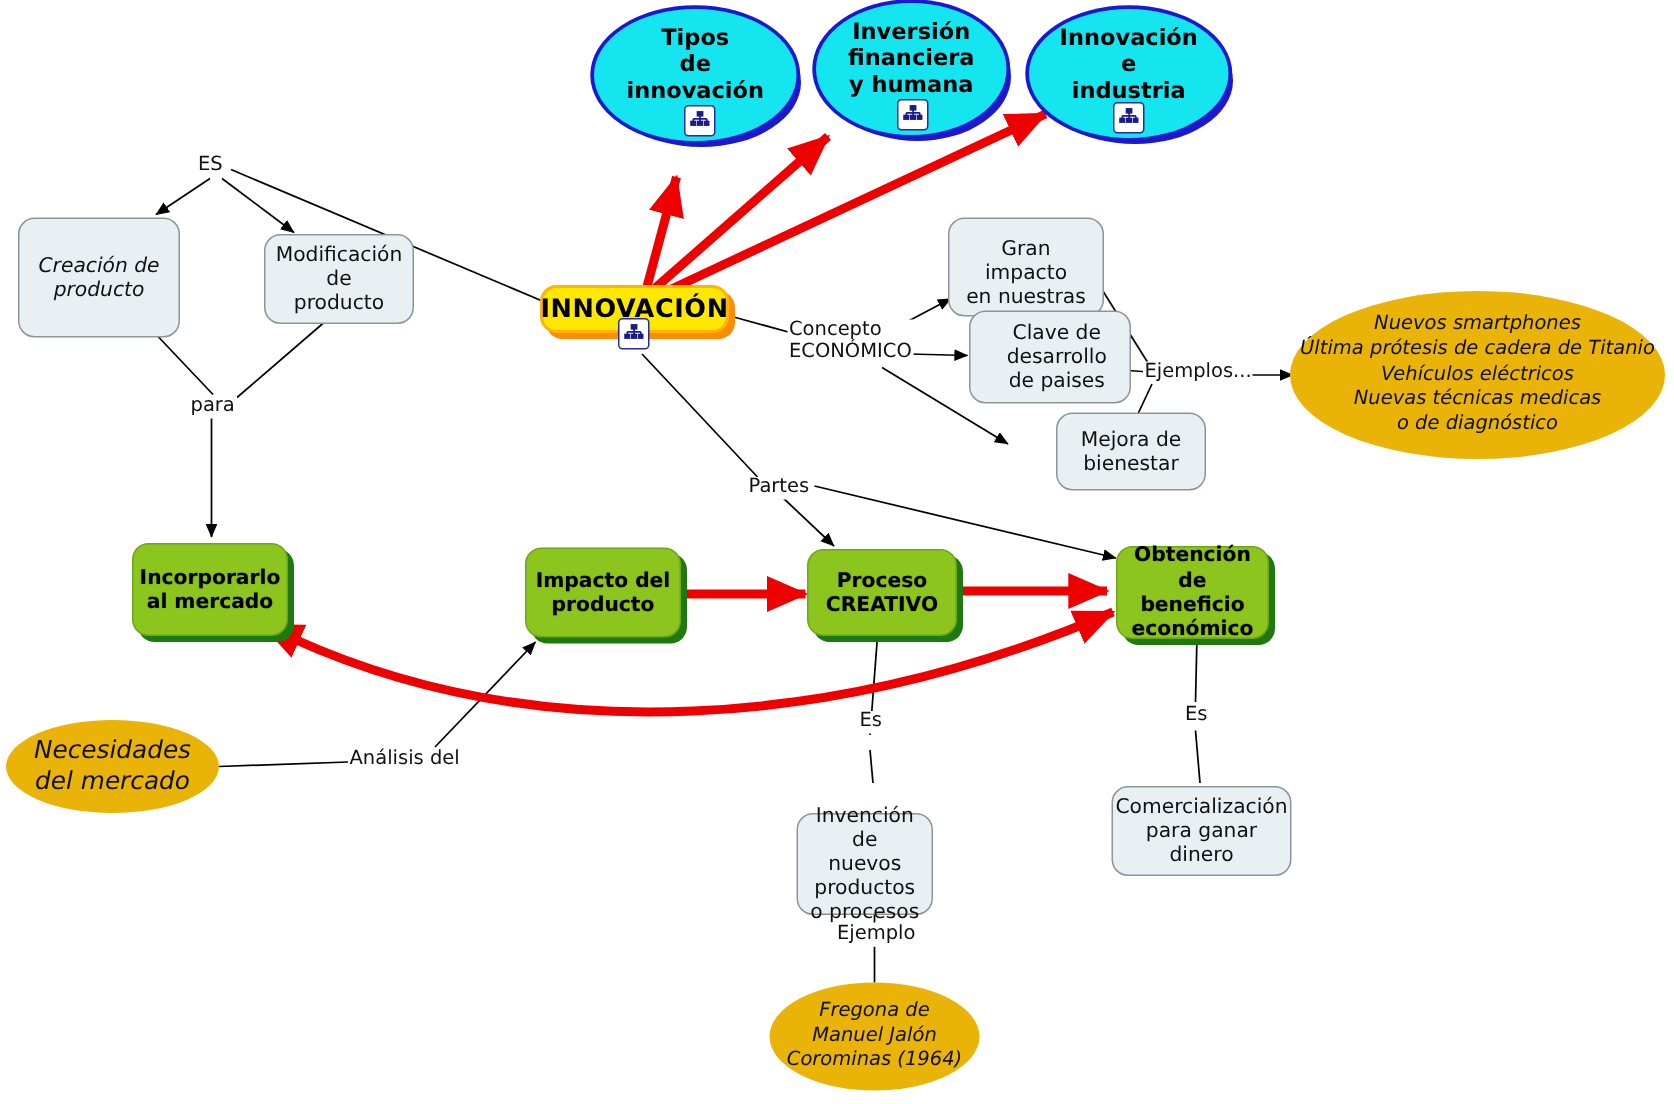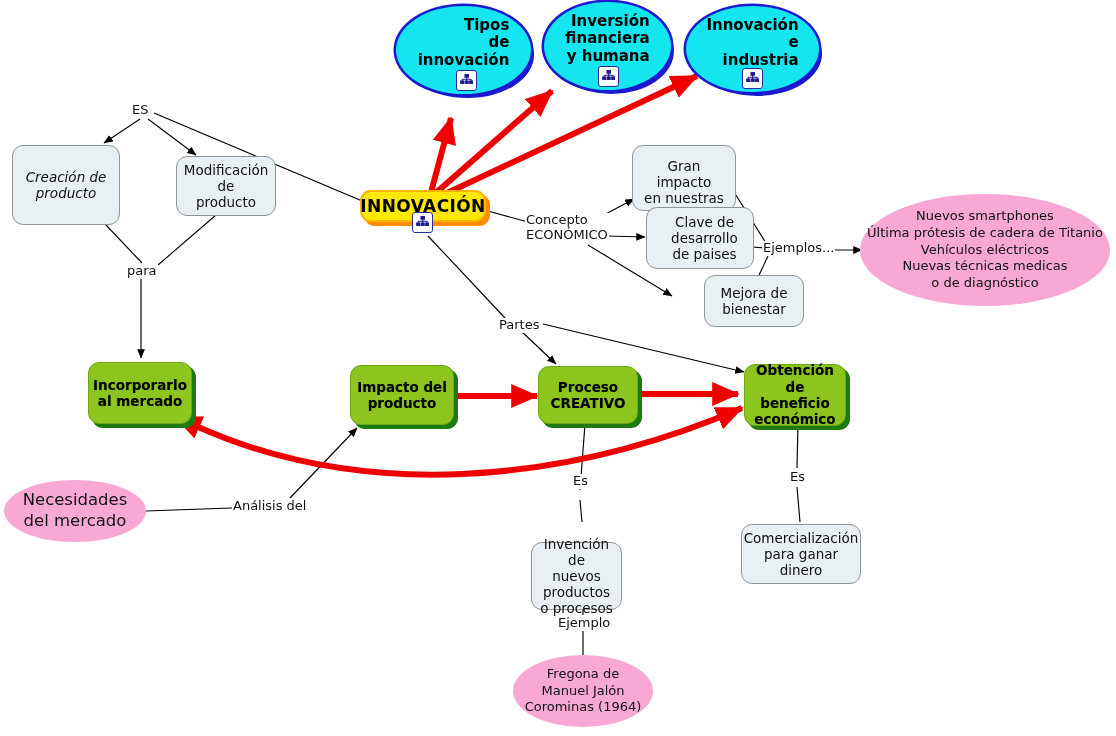--- a/index.html
+++ b/index.html
@@ -22,25 +22,25 @@
          text-shadow:0 0 1px rgba(0,0,0,.25);}
 
   
   .yellow{background:#ffe800;border:2px solid #ffb400;border-radius:11px;
           color:#000;font-weight:bold;font-size:17px;letter-spacing:.4px;
           box-shadow:4px 4px 0 #ff8c00;}
 
   
   .cyan{background:#15e5ef;border-radius:50%;color:#000;font-weight:bold;
         font-size:15px;line-height:1.15;
-        box-shadow:4px 5px 0 -1px #1b18cf, 0 0 0 2.5px #1b18cf;text-align:right;}
-
-  
-  .lgreen{background:#f9a8d4;border-radius:50%;color:#111;font-size:13px;
-          line-height:1.28;}
+        box-shadow:4px 5px 0 -1px #1b18cf, 0 0 0 2.5px #1b18cf;}
+
+  
+  .lgreen{background:#eab308;border-radius:50%;color:#111;font-size:13px;
+          line-height:1.28;font-style:italic;}
   .lgreen.big{font-size:16.5px;font-weight:500;line-height:1.25;}
 
   
   .elabel{position:absolute;font-size:13px;color:#111;white-space:nowrap;
           z-index:6;background:#fff;padding:0 1px;line-height:1.15;text-align:center;}
 
   
   .treeicon{position:absolute;width:19px;height:19px;background:#fff;
             border:1px solid #2b2b9c;border-radius:3px;z-index:8;
             display:flex;align-items:center;justify-content:center;}

